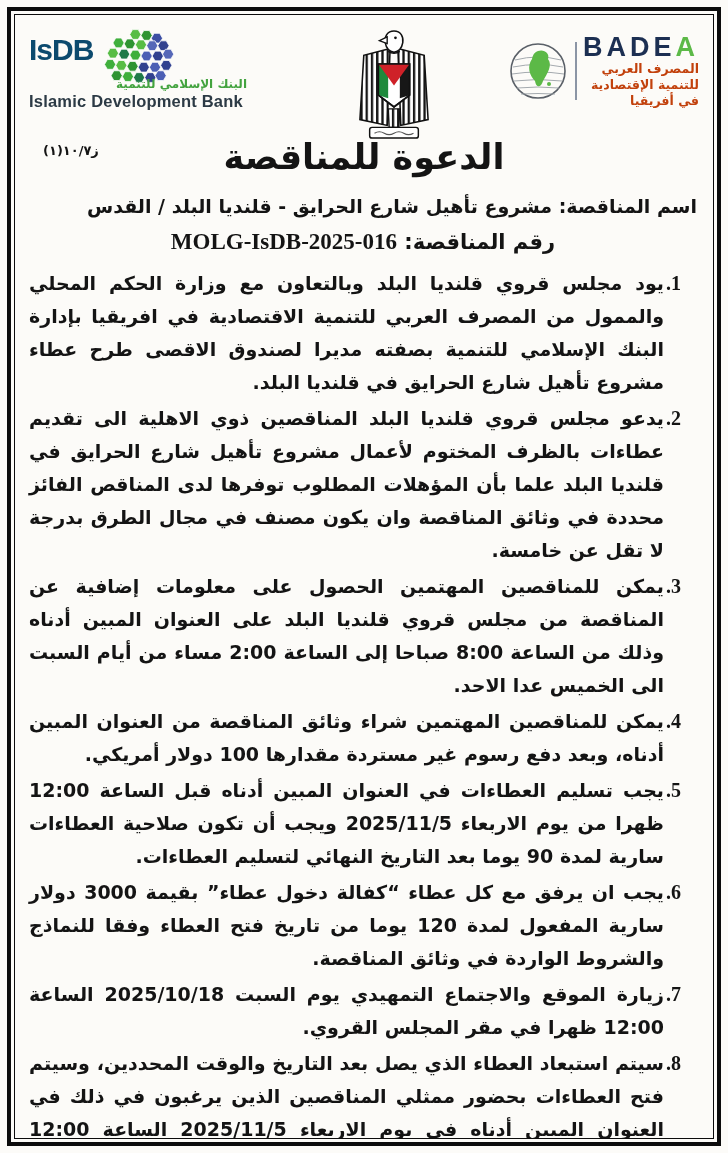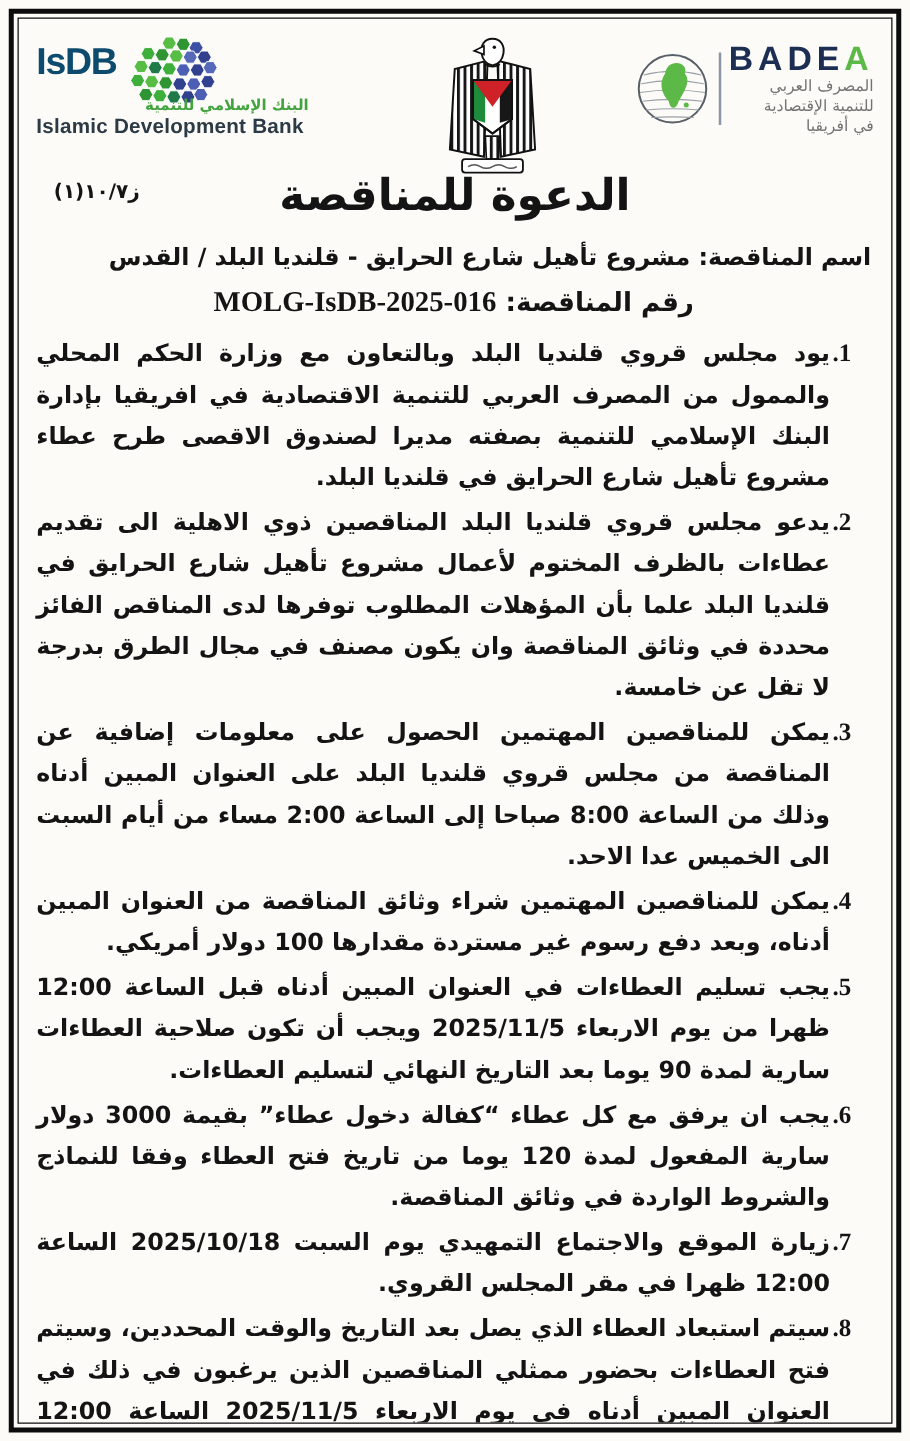--- a/index.html
+++ b/index.html
@@ -31,25 +31,25 @@
   }
   .emblem{width:86px; display:flex; justify-content:center; padding-top:4px;}
   .badea{display:flex; align-items:center; gap:6px; padding-top:8px;}
   .badea-sep{width:2px; height:58px; background:#8b95a5;}
   .badea-txt{display:flex; flex-direction:column; align-items:flex-end;}
   .badea-word{
     font-family:"Liberation Sans", sans-serif; font-weight:800; font-size:27px;
     letter-spacing:4px; color:#1c2f52; line-height:28px;
   }
   .badea-word .green{color:#5cb947;}
-  .badea-ar{color:#737373; font-weight:400; font-size:12.5px; line-height:16px; text-align:right;}
+  .badea-ar{color:#c2410c; font-weight:700; font-size:12.5px; line-height:16px; text-align:right;}
   
   .title-row{position:relative; text-align:center; margin-top:4px; height:46px;}
   .ref{
-    position:absolute; left:14px; top:8px; font-size:16px; font-weight:700;
+    position:absolute; left:14px; top:8px; font-size:13px; font-weight:700;
     direction:ltr; unicode-bidi:bidi-override;
   }
   .doc-title{margin:0; display:inline-block; font-size:35px; font-weight:800; line-height:44px;}
   
   .tname{margin:14px 2px 0 0; font-size:19px; font-weight:700; text-align:right;}
   .tnum{margin:12px 2px 0 0; font-size:21px; font-weight:700; text-align:center;}
   .latin-serif{font-family:"Liberation Serif", serif; font-weight:700; font-size:23px;}
   
   .items{margin:12px 0 0 0; padding:0; list-style:none;}
   .item{display:flex; margin-bottom:3px;}

